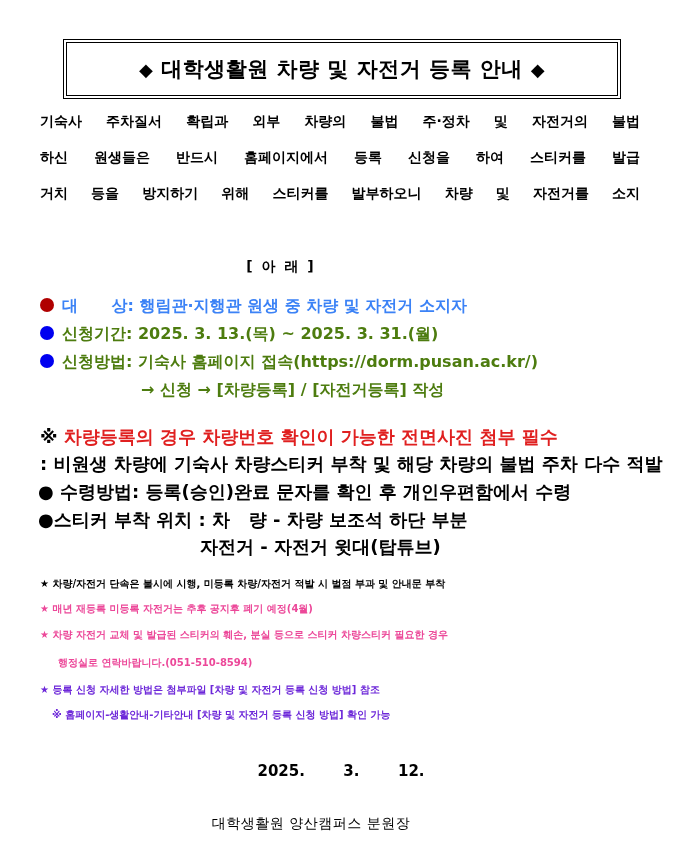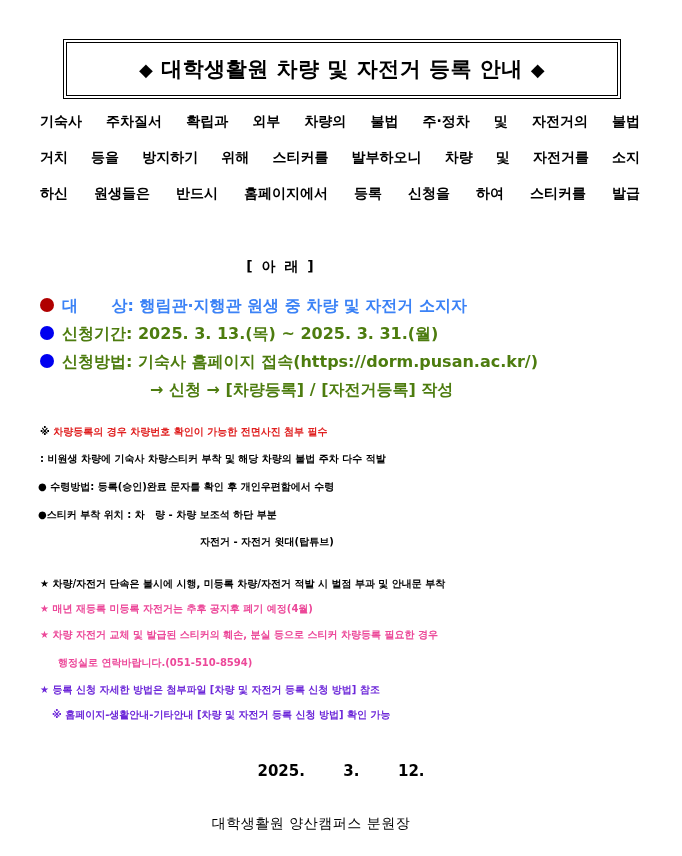--- a/index.html
+++ b/index.html
@@ -23,21 +23,21 @@
     text-align: justify; text-align-last: justify;
   }
   .intro .line { display: block; text-align: justify; text-align-last: justify; white-space: nowrap; }
   .notice-header {
     position: absolute; left: 0; width: 562px; top: 258px; text-align: center;
     font-size: 14px; font-weight: bold; letter-spacing: 2px;
   }
   .row { position: absolute; left: 40px; white-space: nowrap; font-weight: bold; }
   .row .bullet { display: inline-block; width: 14px; height: 14px; border-radius: 50%; margin-right: 8px; vertical-align: -1px; }
   .big { font-size: 16px; }
-  .mid { font-size: 10px; }
+  .mid { font-size: 18px; }
   .small { font-size: 10px; }
   .red-dark { color: #3b82f6; }
   .blue-dark { color: #4d7c0f; }
   .red { color: #e02020; }
   .red-soft { color: #ec4899; }
   .blue { color: #6d28d9; }
   .date {
     position: absolute; left: 0; width: 682px; top: 762px; text-align: center;
     font-size: 15px; font-weight: bold; word-spacing: 14px;
   }
@@ -50,57 +50,57 @@
 <body>
 
 <div class="title-box">
   <div class="title-text">
     <span class="diamond">◆</span><span>대학생활원 차량 및 자전거 등록 안내</span><span class="diamond">◆</span>
   </div>
 </div>
 
 <div class="intro">
   <span class="line">기숙사 주차질서 확립과 외부 차량의 불법 주·정차 및 자전거의 불법</span>
+  <span class="line">하신 원생들은 반드시 홈페이지에서 등록 신청을 하여 스티커를 발급</span>
   <span class="line">거치 등을 방지하기 위해 스티커를 발부하오니 차량 및 자전거를 소지</span>
-  <span class="line">하신 원생들은 반드시 홈페이지에서 등록 신청을 하여 스티커를 발급</span>
 </div>
 
 <div class="notice-header">[ 아 래 ]</div>
 
 <div class="row big red-dark" style="top:296px;">
   <span class="bullet" style="background:#b00000;"></span><span style="white-space:pre;">대      상:</span> <span>행림관·지행관 원생 중 차량 및 자전거 소지자</span>
 </div>
 <div class="row big blue-dark" style="top:324px;">
   <span class="bullet" style="background:#0000f0;"></span><span>신청기간:</span> <span style="white-space:pre;">2025. 3. 13.(목) ~ 2025. 3. 31.(월)</span>
 </div>
 <div class="row big blue-dark" style="top:352px;">
   <span class="bullet" style="background:#0000f0;"></span><span>신청방법:</span> <span>기숙사 홈페이지 접속(https://dorm.pusan.ac.kr/)</span>
 </div>
-<div class="row big blue-dark" style="top:380px; left:150px;">→ 신청 → [차량등록] / [자전거등록] 작성</div>
+<div class="row big blue-dark" style="top:380px; left:141px;">→ 신청 → [차량등록] / [자전거등록] 작성</div>
 
 <div class="row mid" style="top:425px;">
   <span>※</span> <span class="red">차량등록의 경우 차량번호 확인이 가능한 전면사진 첨부 필수</span>
 </div>
 <div class="row mid" style="top:452px;">: 비원생 차량에 기숙사 차량스티커 부착 및 해당 차량의 불법 주차 다수 적발</div>
 <div class="row mid" style="top:480px; left:38px;">
   <span>●</span> <span>수령방법: 등록(승인)완료 문자를 확인 후 개인우편함에서 수령</span>
 </div>
 <div class="row mid" style="top:508px; left:38px;">
   <span>●</span><span style="white-space:pre;">스티커 부착 위치 : 차   량 - 차량 보조석 하단 부분</span>
 </div>
 <div class="row mid" style="top:535px; left:200px;">자전거 - 자전거 윗대(탑튜브)</div>
 
 <div class="row small" style="top:577px;">
   <span>★</span> <span>차량/자전거 단속은 불시에 시행, 미등록 차량/자전거 적발 시 벌점 부과 및 안내문 부착</span>
 </div>
 <div class="row small red-soft" style="top:602px;">
   <span>★</span> <span>매년 재등록 미등록 자전거는 추후 공지후 폐기 예정(4월)</span>
 </div>
 <div class="row small red-soft" style="top:628px;">
-  <span>★</span> <span>차량 자전거 교체 및 발급된 스티커의 훼손, 분실 등으로 스티커 차량등록 필요한 경우</span>
+  <span>★</span> <span>차량 자전거 교체 및 발급된 스티커의 훼손, 분실 등으로 스티커 차량스티커 필요한 경우</span>
 </div>
 <div class="row small red-soft" style="top:656px; left:58px;">행정실로 연락바랍니다.(051-510-8594)</div>
 <div class="row small blue" style="top:683px;">
   <span>★</span> <span>등록 신청 자세한 방법은 첨부파일 [차량 및 자전거 등록 신청 방법] 참조</span>
 </div>
 <div class="row small blue" style="top:708px; left:52px;">
   <span>※</span> <span>홈페이지-생활안내-기타안내 [차량 및 자전거 등록 신청 방법] 확인 가능</span>
 </div>
 
 <div class="date" style="white-space:pre;">2025.  3.  12.</div>

